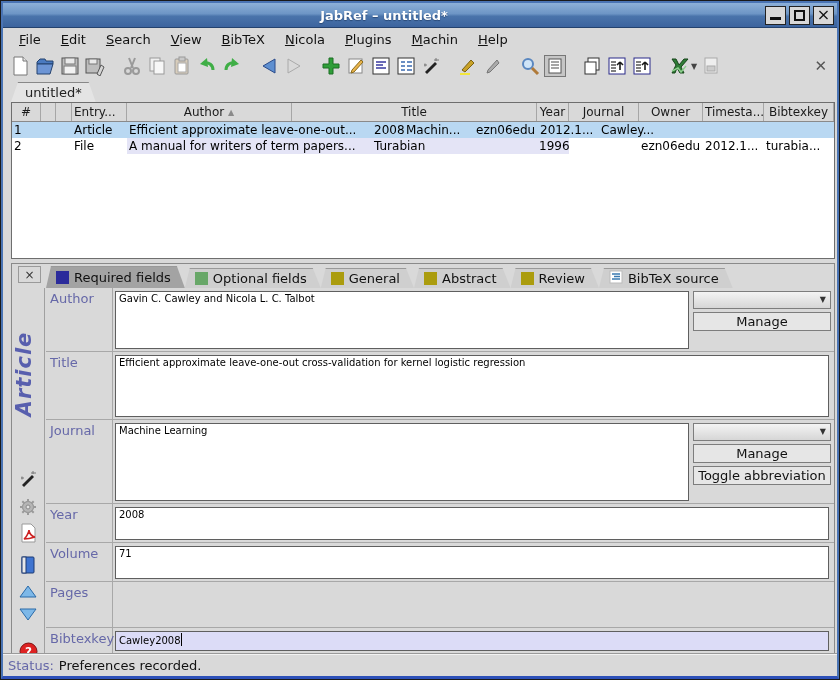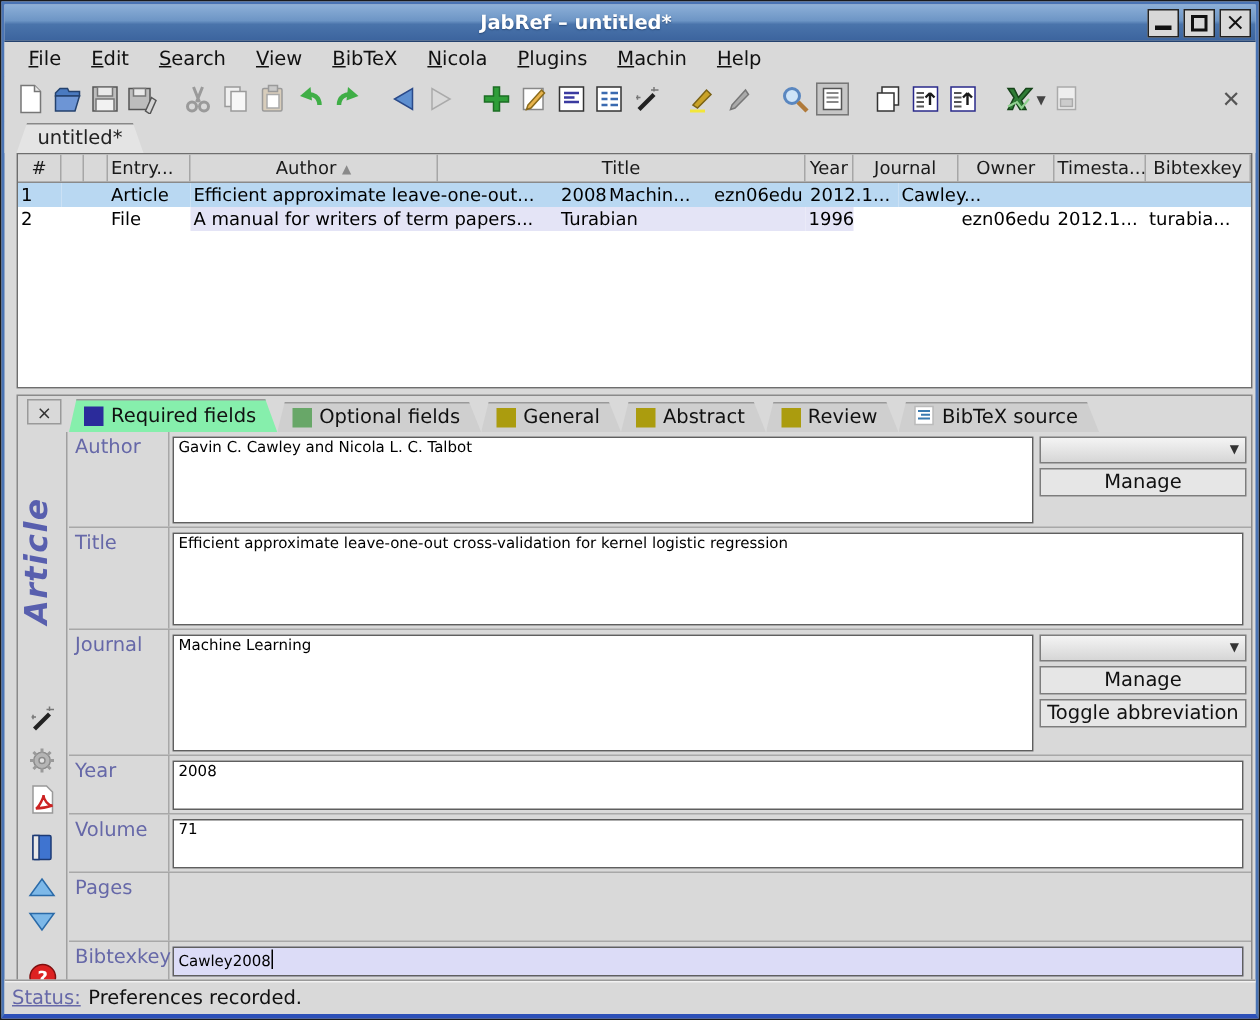--- a/index.html
+++ b/index.html
@@ -49,21 +49,21 @@
   .c0{width:29px} .c1{width:15px} .c2{width:16px} .c3{width:55px} .c4{width:165px}
   .c5{width:245px} .c6{width:32px} .c7{width:70px} .c8{width:64px} .c9{width:61px} .c10{flex:1}
 
   
   .editor { position:absolute; left:8px; top:260px; width:824px; height:394px; background:#d9d9d9; border:1px solid #8a8a8a; }
   .ed-close { position:absolute; left:6px; top:2px; width:23px; height:17px; background:#d9d9d9; border:1px solid #9a9a9a;
     display:flex; align-items:center; justify-content:center; font-size:12px; color:#333; }
   .ed-tabs { position:absolute; left:34px; top:2px; right:0; height:22px; display:flex; align-items:flex-end; }
   .ed-tab { height:20px; display:flex; align-items:center; gap:5px; padding:0 14px 0 10px; background:#cfcfcf;
     clip-path:polygon(5px 0, calc(100% - 8px) 0, 100% 100%, 0 100%); font-size:13px; color:#111; border-top:1px solid #999; }
-  .ed-tab.sel { height:22px; background:#86efac; }
+  .ed-tab.sel { height:22px; background:#a3a3a3; }
   .tab-sq { width:13px; height:13px; display:inline-block; }
 
   
   .ed-strip { position:absolute; left:0; top:24px; width:33px; bottom:0; border-right:1px solid #a0a0a0; }
   .type-label { position:absolute; left:-62px; top:73px; width:150px; height:26px; transform:rotate(-90deg);
     text-align:center; font-size:21px; font-weight:bold; font-style:italic; color:#585fae; letter-spacing:1px; }
   .strip-icon { position:absolute; left:5px; width:22px; height:22px; display:flex; align-items:center; justify-content:center; }
 
   
   .ed-fields { position:absolute; left:34px; top:24px; right:0; bottom:0; }
@@ -74,21 +74,21 @@
   .fbox.focused { background:#dcdcf7; }
   .cursor { display:inline-block; width:1px; height:13px; background:#000; vertical-align:-2px; }
   .rstack { position:absolute; top:3px; left:580px; width:138px; display:flex; flex-direction:column; gap:3px; }
   .combo { height:18px; background:linear-gradient(#f4f4f4,#d6d6d6); border:1px solid #7d7d7d; position:relative; }
   .combo::after { content:"▼"; position:absolute; right:4px; top:3px; font-size:8px; color:#333; }
   .btn { height:19px; background:#e6e6e6; border:1px solid #7d7d7d; font-size:13px; color:#111; display:flex; align-items:center; justify-content:center; }
 
   
   .statusbar { position:absolute; left:0; right:0; bottom:0; height:23px; background:#d9d9d9;
     border-top:1px solid #9a9a9a; box-shadow:inset 0 1px 0 #f2f2f2; display:flex; align-items:center; padding-left:5px; font-size:13px; }
-  .status-prefix { color:#6668a8; margin-right:5px;text-decoration:underline; }
+  .status-prefix { color:#6668a8; margin-right:5px; }
   .status-msg { color:#111; }
 </style>
 </head>
 <body>
 
 <div class="window">
   <div class="frame">
 
     <div class="titlebar">
       <div class="title-text">JabRef – untitled*</div>

